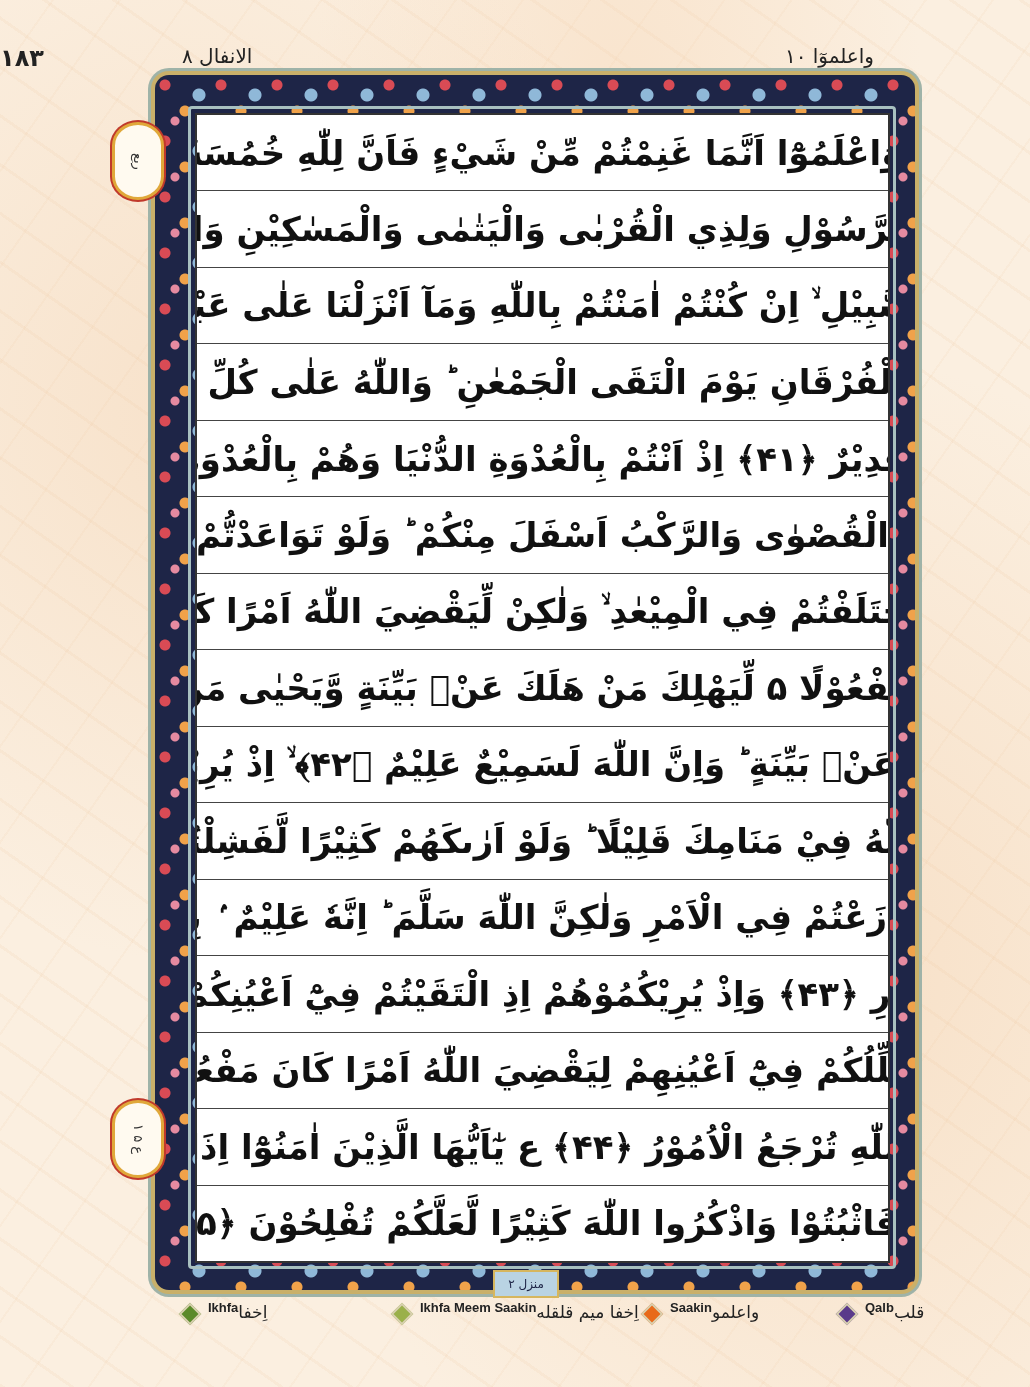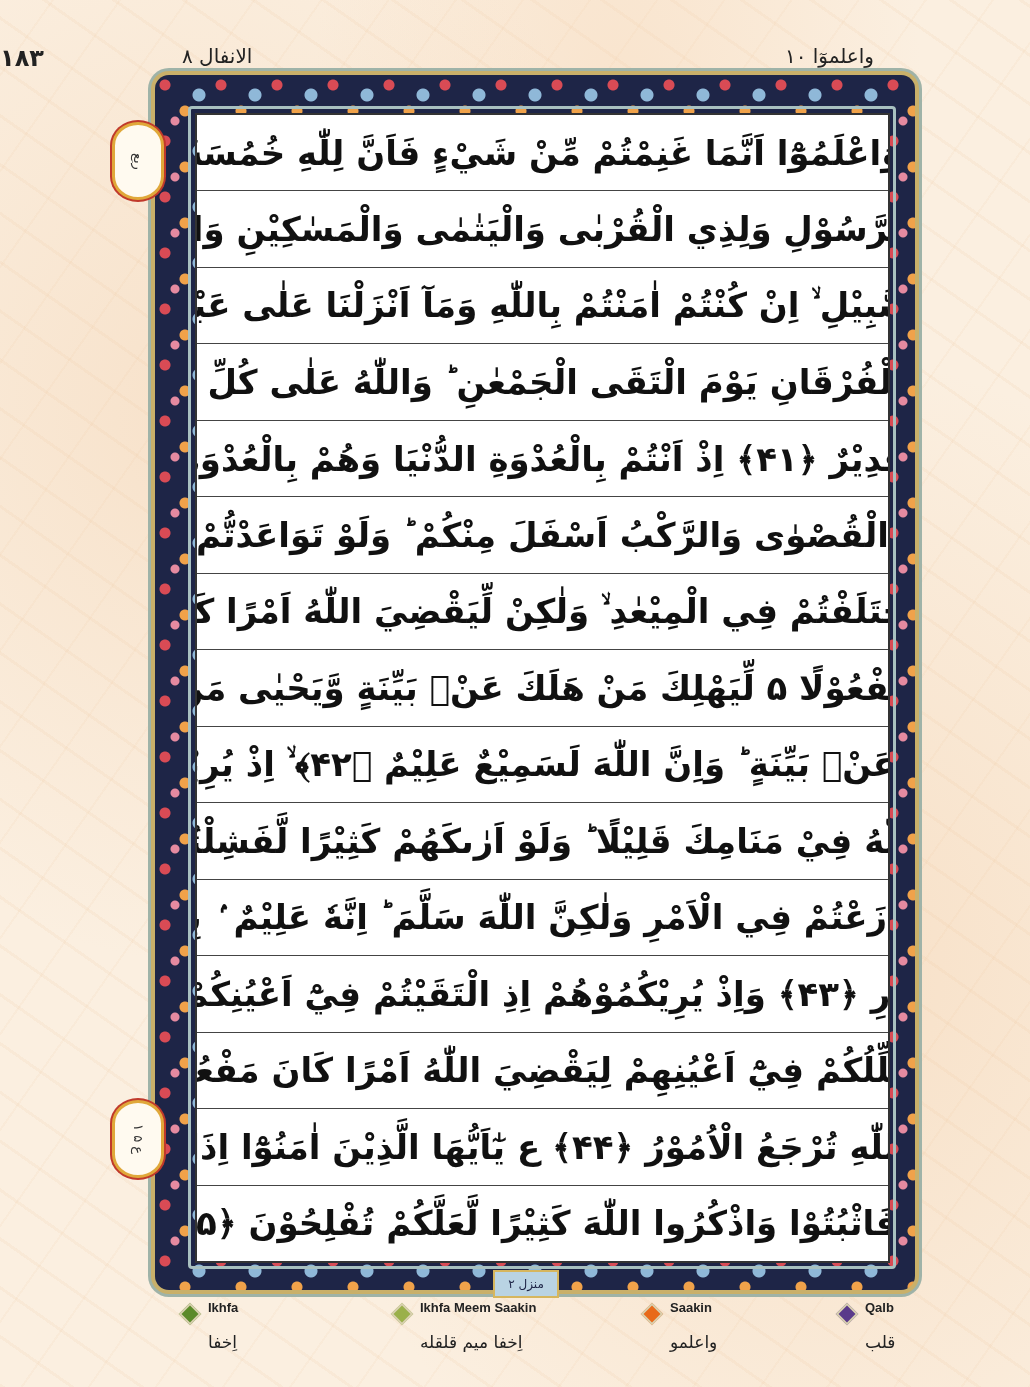--- a/index.html
+++ b/index.html
@@ -62,23 +62,23 @@
     background:#b9d3e3; border:2px solid #d6b65e; border-radius:0;
     display:flex; align-items:center; justify-content:center;
     font-size:12px; color:#1e2547; direction:rtl;
   }
 
   .legend-item { position:absolute; top:1300px; display:flex; align-items:flex-start; }
   .diamond {
     width:16px; height:16px; transform:rotate(45deg); margin:6px 10px 0 4px;
     border:2px solid #d8d0b0; box-sizing:border-box;
   }
-  .legend-text { display:flex; flex-direction:column; align-items:flex-start; }
+  .legend-text { display:flex; align-items:flex-start; }
   .legend-en { font-family:"Liberation Sans", sans-serif; font-size:13px; font-weight:bold; color:#222; }
-  .legend-ar { font-family:"DejaVu Sans", sans-serif; font-size:17px; color:#222; margin-top:17px; direction:rtl; }
+  .legend-ar { font-family:"DejaVu Sans", sans-serif; font-size:17px; color:#222; margin-top:2px; direction:rtl; }
 </style>
 </head>
 <body>
 
 <div id="hdr-right" class="header-item">واعلموٓا ۱۰</div>
 <div id="hdr-page" class="header-item">۱۸۳</div>
 <div id="hdr-left" class="header-item">الانفال ۸</div>
 
 <div class="frame"></div>
 <div class="frame-inner-line"></div>

